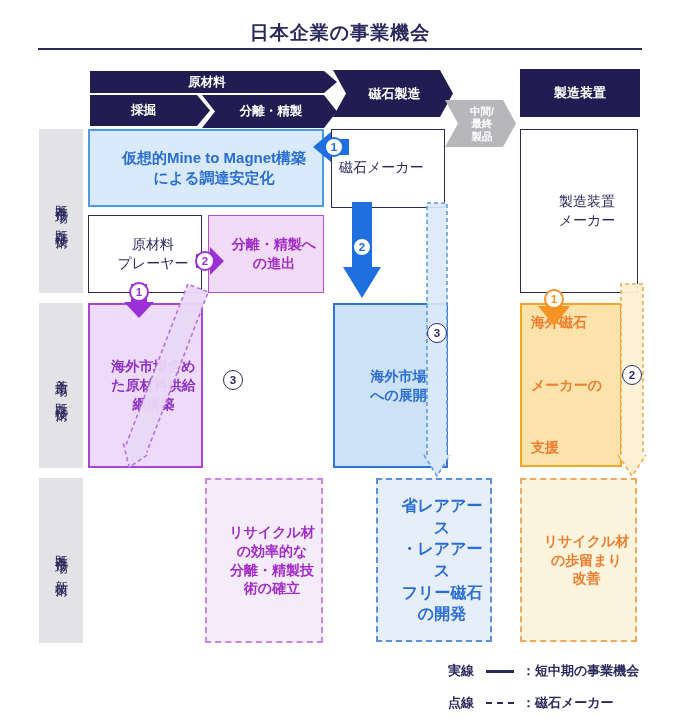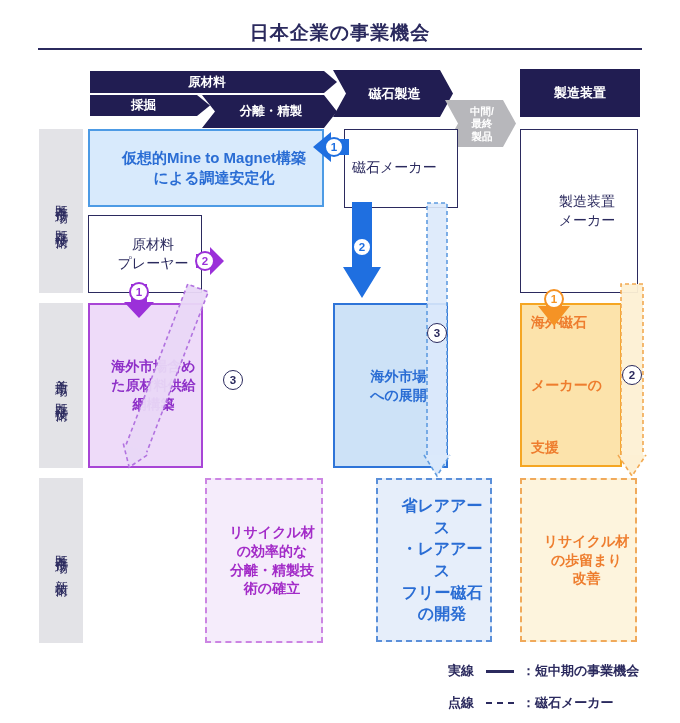--- a/index.html
+++ b/index.html
@@ -13,21 +13,21 @@
   .title-rule { position:absolute; left:38px; top:48px; width:604px; height:2px; background:#2b2a5e; }
 
   
   .chev { position:absolute; display:flex; align-items:center; justify-content:center;
           color:#fff; font-weight:600; }
   .chev-navy { background:#211d52; }
   .chev-gray { background:#b7b7bb; }
   .pent { clip-path: polygon(0 0, calc(100% - 13px) 0, 100% 50%, calc(100% - 13px) 100%, 0 100%); padding-right:13px; }
   .chevron { clip-path: polygon(0 0, calc(100% - 13px) 0, 100% 50%, calc(100% - 13px) 100%, 0 100%, 13px 50%); padding-left:13px; padding-right:10px; }
   .h-raw   { left:90px;  top:71px; width:247px; height:22px; font-size:12.5px; }
-  .h-mine  { left:90px;  top:95px; width:120px; height:21px; font-size:12.5px; }
+  .h-mine  { left:90px;  top:95px; width:120px; height:31px; font-size:12.5px; }
   .h-sep   { left:202px; top:95px; width:135px; height:33px; font-size:12.5px; }
   .h-mag   { left:333px; top:70px; width:120px; height:47px; font-size:13px; }
   .h-int   { left:445px; top:70px; width:71px;  height:47px; font-size:10.5px; line-height:1.15; text-align:center; flex-direction:column;margin-top:30px; }
   .h-equip { left:520px; top:69px; width:120px; height:48px; background:#211d52; font-size:13px; }
 
   
   .rowlab { position:absolute; left:39px; width:44px; background:#e3e3e7;
             display:flex; align-items:center; justify-content:center;
             writing-mode:vertical-rl; text-orientation:upright;
             color:#2b2a5e; font-size:13px; font-weight:500; letter-spacing:2px; }
@@ -37,21 +37,21 @@
 
   
   .box { position:absolute; display:flex; flex-direction:column; align-items:center; justify-content:center;
          text-align:center; line-height:1.35;padding-left:16px; }
   .box span { display:block; }
 
   .b-m2m  { left:88px;  top:129px; width:236px; height:78px; background:#d8eafc; border:2px solid #4d9be5;
             color:#2a6dd4; font-weight:700; font-size:15px; }
   .b-magmaker { left:331px; top:129px; width:114px; height:79px; background:#fff; border:1.5px solid #2b2a5e;
             color:#2b2a5e; font-size:14px; justify-content:flex-start; align-items:flex-start;
-            padding:28px 0 0 7px; text-align:left;margin-left:13px; }
+            padding:28px 0 0 7px; text-align:left; }
   .b-eqmaker { left:520px; top:129px; width:118px; height:164px; background:#fff; border:1.5px solid #2b2a5e;
             color:#2b2a5e; font-size:14px; }
   .b-rawplayer { left:88px; top:215px; width:114px; height:78px; background:#fff; border:1.5px solid #2b2a5e;
             color:#2b2a5e; font-size:14px; }
   .b-sepentry { left:208px; top:215px; width:116px; height:78px; background:#f1dcf8; border:1.5px solid #b14fd8;
             color:#a32cc8; font-weight:700; font-size:14px; }
   .b-supply { left:88px; top:303px; width:115px; height:165px; background:#eedbf9; border:2px solid #a845d6;
             color:#8e2fc8; font-weight:700; font-size:14px; }
   .b-expand { left:333px; top:303px; width:115px; height:165px; background:#cde2f7; border:2px solid #2e74d8;
             color:#2a6dd4; font-weight:700; font-size:14px; }
@@ -123,20 +123,24 @@
     <span>磁石メーカー</span>
   </div>
   <div class="box b-eqmaker">
     <span>製造装置</span>
     <span>メーカー</span>
   </div>
   <div class="box b-rawplayer">
     <span>原材料</span>
     <span>プレーヤー</span>
   </div>
+  <div class="box b-sepentry">
+    <span>分離・精製へ</span>
+    <span>の進出</span>
+  </div>
   <div class="box b-supply">
     <span>海外市場含め</span>
     <span>た原材料供給</span>
     <span>網構築</span>
   </div>
   <div class="box b-expand">
     <span>海外市場</span>
     <span>への展開</span>
   </div>
   <div class="box b-support">

